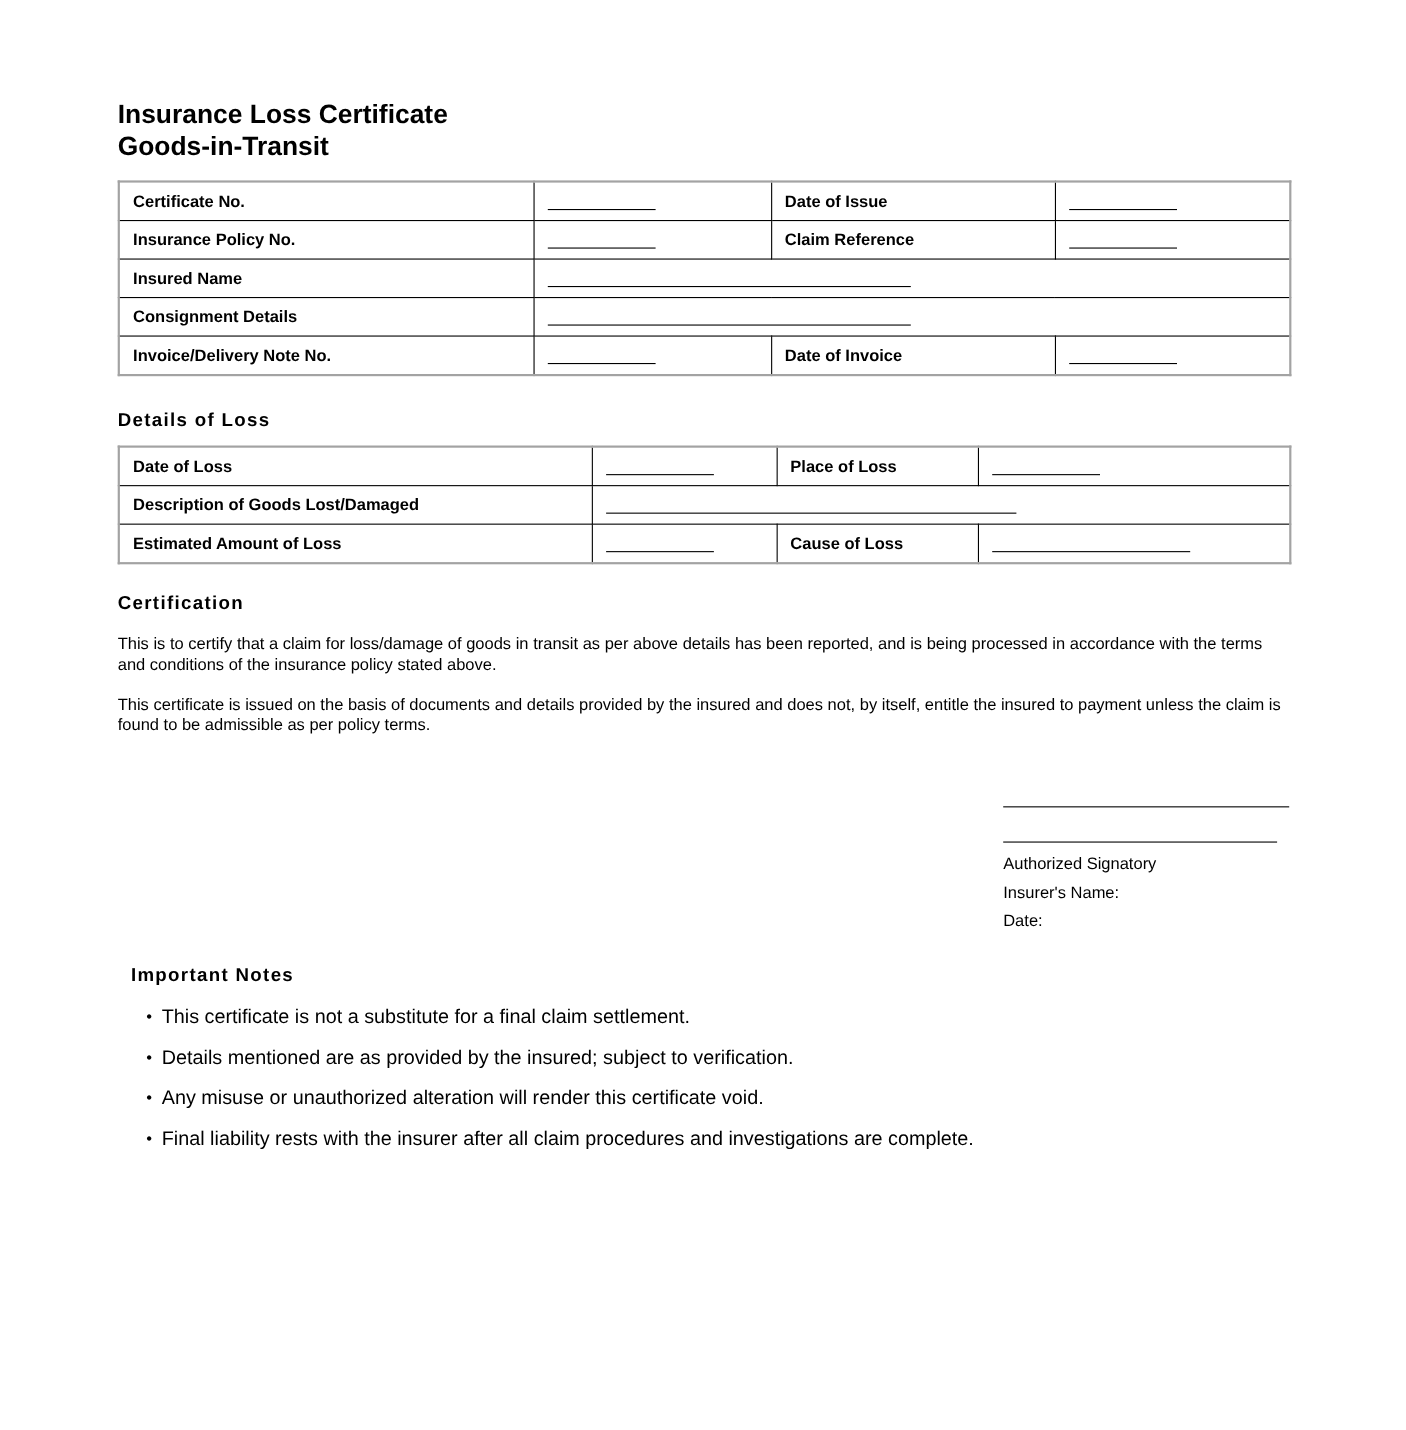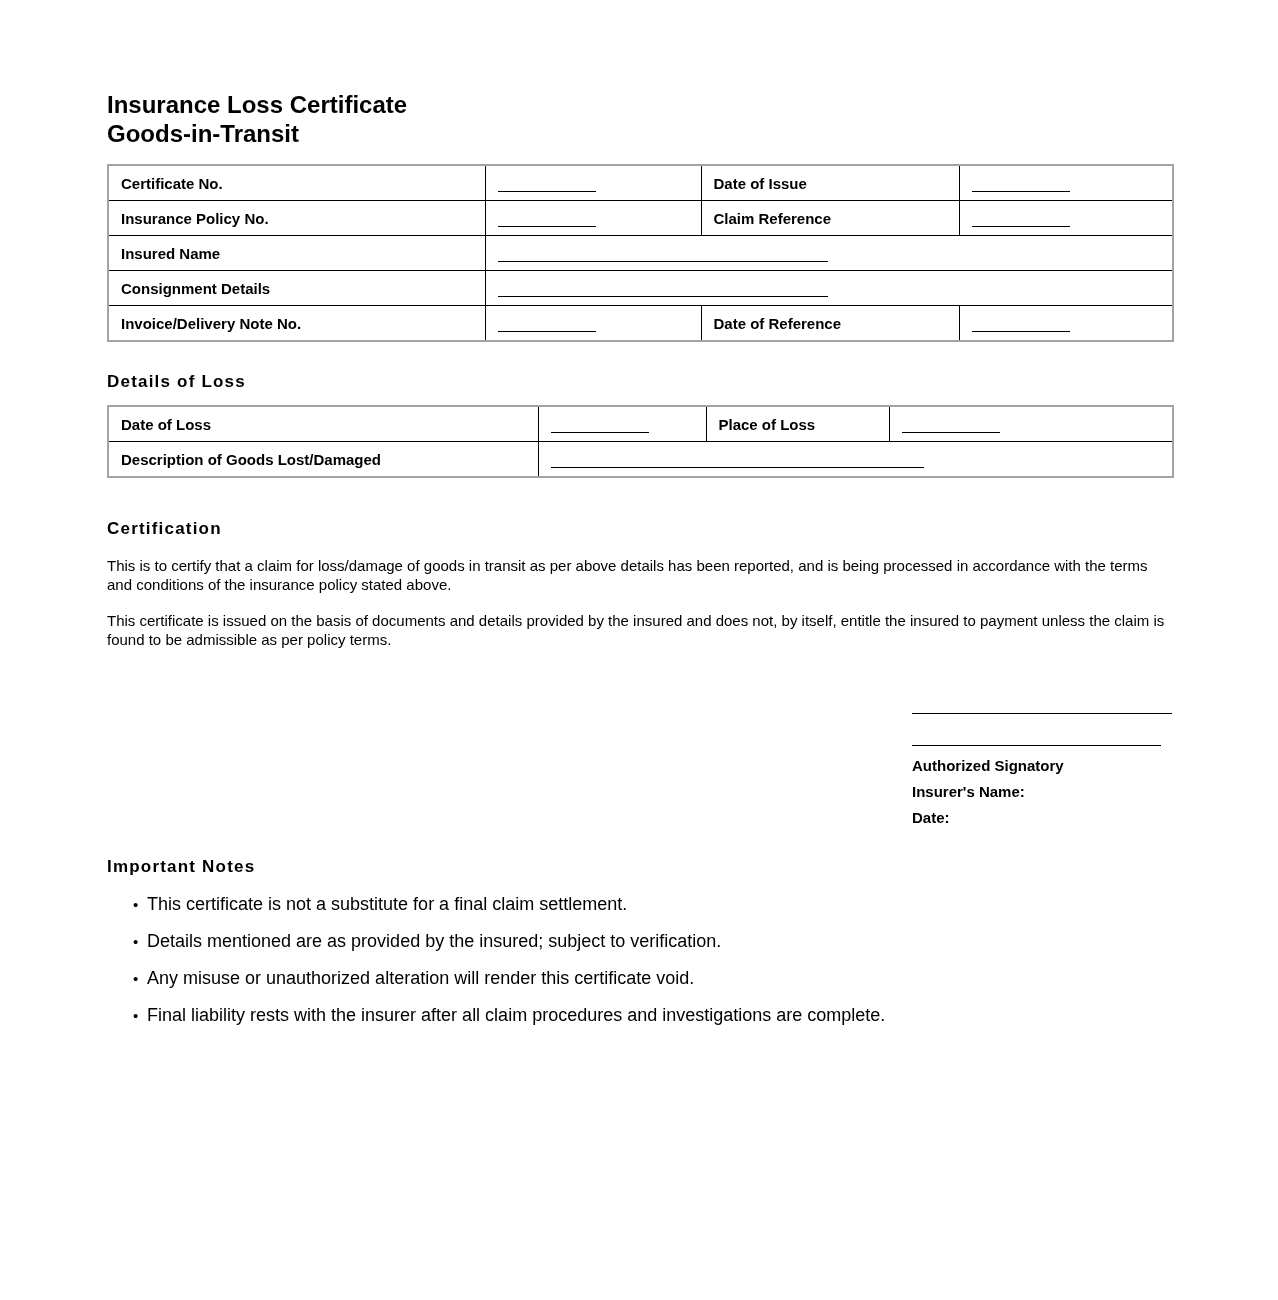--- a/index.html
+++ b/index.html
@@ -53,34 +53,33 @@
   .w-lg  { width: 330px; }
   .w-xl  { width: 373px; }
   
   .section-heading {
     font-size: 17px;
     font-weight: bold;
     letter-spacing: 1.2px;
     line-height: 20px;
   }
   .sh-details { margin: 30px 0 13px 0; }
-  .sh-cert    { margin: 41px 0 17px 0; }
-  .sh-notes   { margin: 26px 0 14px 0; }
+  .sh-cert    { margin: 26px 0 17px 0; }
+  .sh-notes   { margin: 26px 0 14px 12px; }
   
   .para {
     font-size: 15px;
     line-height: 19px;
     margin: 0 0 17px 0;
     width: 1065px;
   }
   
   .signature {
     width: 260px;
     margin: 64px 0 0 805px;
-    font-weight: bold;
   }
   .sig-line { border-bottom: 1.5px solid #000; height: 0; }
   .sig-line-1 { width: 260px; margin-bottom: 31px; }
   .sig-line-2 { width: 249px; margin-bottom: 7px; }
   .sig-label { font-size: 15px; line-height: 26px; }
   
   ul.notes-list { margin: 0; padding: 0; list-style: none; }
   ul.notes-list li {
     position: relative;
     padding-left: 40px;
@@ -132,21 +131,21 @@
         <td class="lbl">Insured Name</td>
         <td colspan="3"><span class="blank w-lg"></span></td>
       </tr>
       <tr>
         <td class="lbl">Consignment Details</td>
         <td colspan="3"><span class="blank w-lg"></span></td>
       </tr>
       <tr>
         <td class="lbl">Invoice/Delivery Note No.</td>
         <td><span class="blank w-sm"></span></td>
-        <td class="lbl">Date of Reference</td>
+        <td class="lbl">Date of Invoice</td>
         <td><span class="blank w-sm"></span></td>
       </tr>
     </tbody>
       </table>
 
     <div class="section-heading sh-details">Details of Loss</div>
 
     <table class="form-table">
       <colgroup>
         <col style="width:430px">
@@ -158,20 +157,26 @@
           <tr>
         <td class="lbl">Date of Loss</td>
         <td><span class="blank w-sm"></span></td>
         <td class="lbl">Place of Loss</td>
         <td><span class="blank w-sm"></span></td>
       </tr>
       <tr>
         <td class="lbl">Description of Goods Lost/Damaged</td>
         <td colspan="3"><span class="blank w-xl"></span></td>
       </tr>
+      <tr>
+        <td class="lbl">Estimated Amount of Loss</td>
+        <td><span class="blank w-sm"></span></td>
+        <td class="lbl">Cause of Loss</td>
+        <td><span class="blank w-md"></span></td>
+      </tr>
     </tbody>
       </table>
 
     <div class="section-heading sh-cert">Certification</div>
 
     <p class="para">This is to certify that a claim for loss/damage of goods in transit as per above details has been reported, and is being processed in accordance with the terms and conditions of the insurance policy stated above.</p>
     <p class="para">This certificate is issued on the basis of documents and details provided by the insured and does not, by itself, entitle the insured to payment unless the claim is found to be admissible as per policy terms.</p>
 
     <div class="signature">
       <div class="sig-line sig-line-1"></div>

